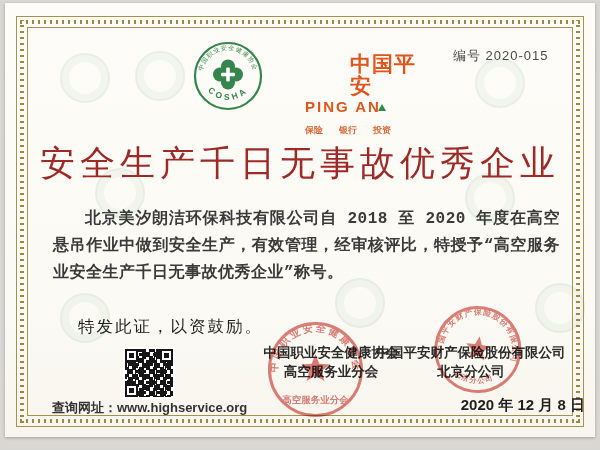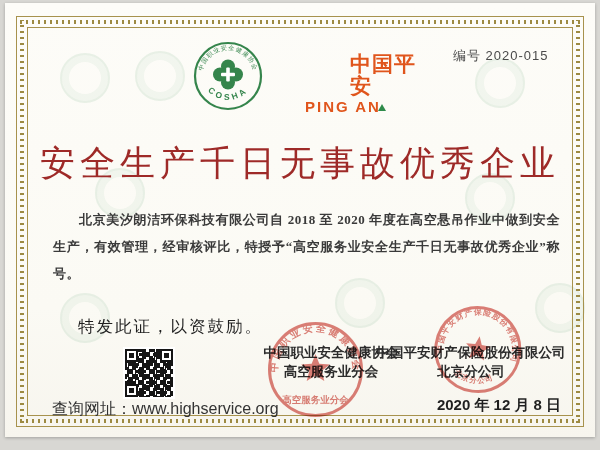--- a/index.html
+++ b/index.html
@@ -34,39 +34,39 @@
   .pa-a-dot{position:absolute;left:73px;top:7px;width:0;height:0;
     border-left:4px solid transparent;border-right:4px solid transparent;border-bottom:7px solid #2e8b4a;}
   .pa-tagline{margin-top:7px;display:flex;gap:16px;font-size:9px;color:#d96a3a;font-weight:bold;}
   .cert-no{position:absolute;left:448px;top:44px;font-size:13px;color:#4a4a4a;letter-spacing:1px;}
   
   .title{position:absolute;left:0;top:137px;width:100%;text-align:center;
     font-family:"Liberation Serif",serif;font-size:35px;font-weight:normal;
     color:#9e2a28;letter-spacing:5px;white-space:nowrap;}
   
   .body-text{position:absolute;left:48px;top:203px;width:507px;
-    font-family:Liberation Serif, serif;font-size:13px;line-height:27px;
+    font-family:Liberation Mono, monospace;font-size:16px;line-height:27px;
     font-weight:600;color:#3a3a3a;text-indent:2em;text-align:justify;letter-spacing:.5px;}
   .closing{position:absolute;left:73px;top:313px;font-family:"Liberation Serif",serif;
     font-size:16.5px;font-weight:normal;color:#1f1f1f;letter-spacing:2px;}
   
   .qr{position:absolute;left:120px;top:346px;width:48px;height:48px;background:
     conic-gradient(#151515 0 25%,transparent 0 50%,#151515 0 75%,transparent 0) 0 0/7px 7px,
     conic-gradient(#151515 0 25%,transparent 0 50%,#151515 0 75%,transparent 0) 2px 3px/11px 11px,
     #fff;outline:2px solid #fff;}
   .qr .f{position:absolute;width:13px;height:13px;border:2px solid #151515;background:#fff;box-sizing:border-box;}
   .qr .f::after{content:"";position:absolute;inset:2px;background:#151515;}
   .f1{left:0;top:0}.f2{right:0;top:0}.f3{left:0;bottom:0}
-  .url{position:absolute;left:47px;top:396px;font-size:16px;font-weight:normal;color:#333;}
+  .url{position:absolute;left:47px;top:396px;font-size:13px;font-weight:bold;color:#333;}
   
   .issuer{position:absolute;text-align:center;font-size:13.5px;font-weight:bold;
     color:#2c2c2c;line-height:19px;z-index:4;}
   .issuer1{left:240px;top:340px;width:172px;}
   .issuer2{left:352px;top:340px;width:228px;}
-  .date{position:absolute;left:408px;top:393px;width:172px;text-align:center;
+  .date{position:absolute;left:408px;top:393px;width:172px;text-align:right;
     font-size:15px;font-weight:600;color:#1f1f1f;z-index:4;}
   
   .seal{position:absolute;z-index:5;mix-blend-mode:multiply;opacity:.85;}
   .seal1{left:258px;top:314px;}
   .seal2{left:425px;top:299px;transform:rotate(8deg);}
   svg text{font-family:"Liberation Sans",sans-serif;}
 </style>
 </head>
 <body>
 
@@ -110,20 +110,25 @@
         <rect x="29" y="32.7" width="14" height="3.6" fill="#fff" rx="1"></rect>
       </g>
     </svg>
   </div>
 
   <div class="pingan">
     <div class="pa-cn">中国平安</div>
     <div class="pa-latin">
       <span>PING AN</span>
       <span class="pa-a-dot"></span>
+    </div>
+    <div class="pa-tagline">
+      <span>保险</span>
+      <span>银行</span>
+      <span>投资</span>
     </div>
   </div>
 
   <div class="cert-no">编号 2020-015</div>
 
   <div class="title">安全生产千日无事故优秀企业</div>
 
   <div class="body-text">北京美汐朗洁环保科技有限公司自 2018 至 2020 年度在高空悬吊作业中做到安全生产，有效管理，经审核评比，特授予“高空服务业安全生产千日无事故优秀企业”称号。</div>
 
   <div class="closing">特发此证，以资鼓励。</div>

